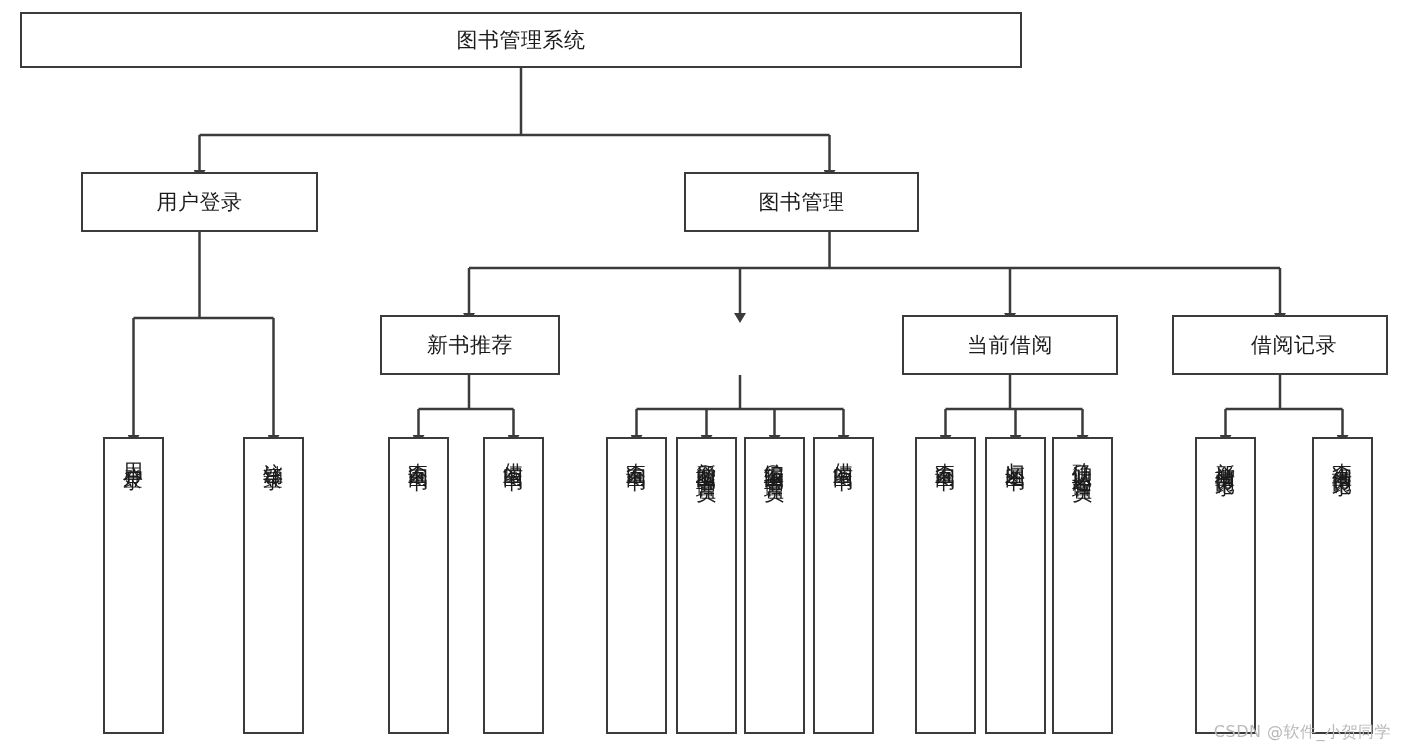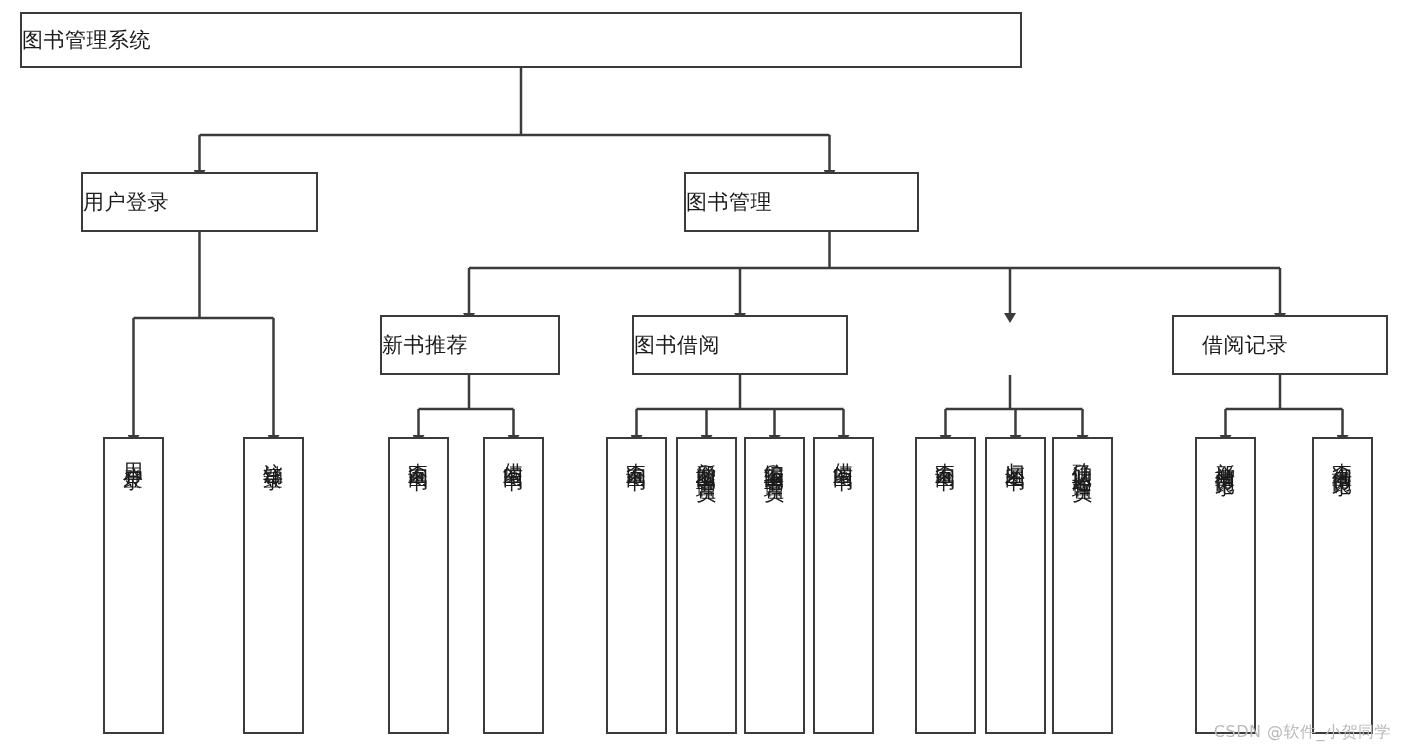--- a/index.html
+++ b/index.html
@@ -24,21 +24,21 @@
     width: 1405px;
     height: 747px;
   }
   .node-box {
     position: absolute;
     box-sizing: border-box;
     border: 2.5px solid #3b3b3b;
     background: #ffffff;
     display: flex;
     align-items: center;
-    justify-content: flex-start;
+    justify-content: center;
     color: #1b1b1b;
   }
   .node-label {
     font-size: 21px;
     line-height: 1.15;
     letter-spacing: 0.5px;
     white-space: nowrap;
   }
   .node-box.vertical {
     align-items: flex-start;
@@ -119,22 +119,22 @@
   <div class="node-box" style="left:81px;top:172px;width:237px;height:60px;">
     <span class="node-label">用户登录</span>
   </div>
   <div class="node-box" style="left:684px;top:172px;width:235px;height:60px;">
     <span class="node-label">图书管理</span>
   </div>
 
   <div class="node-box" style="left:380px;top:315px;width:180px;height:60px;">
     <span class="node-label">新书推荐</span>
   </div>
-  <div class="node-box" style="left:632px;top:315px;width:216px;height:60px;">
-    <span class="node-label">图书借阅</span>
+  <div class="node-box" style="left:902px;top:315px;width:216px;height:60px;">
+    <span class="node-label">当前借阅</span>
   </div>
   <div class="node-box" style="left:1172px;top:315px;width:216px;height:60px;padding-left:28px;">
     <span class="node-label">借阅记录</span>
   </div>
 
   <div class="node-box vertical" style="left:103px;top:437px;width:61px;height:297px;">
     <span class="node-label">用户登录</span>
   </div>
   <div class="node-box vertical" style="left:243px;top:437px;width:61px;height:297px;">
     <span class="node-label">注销登录</span>

